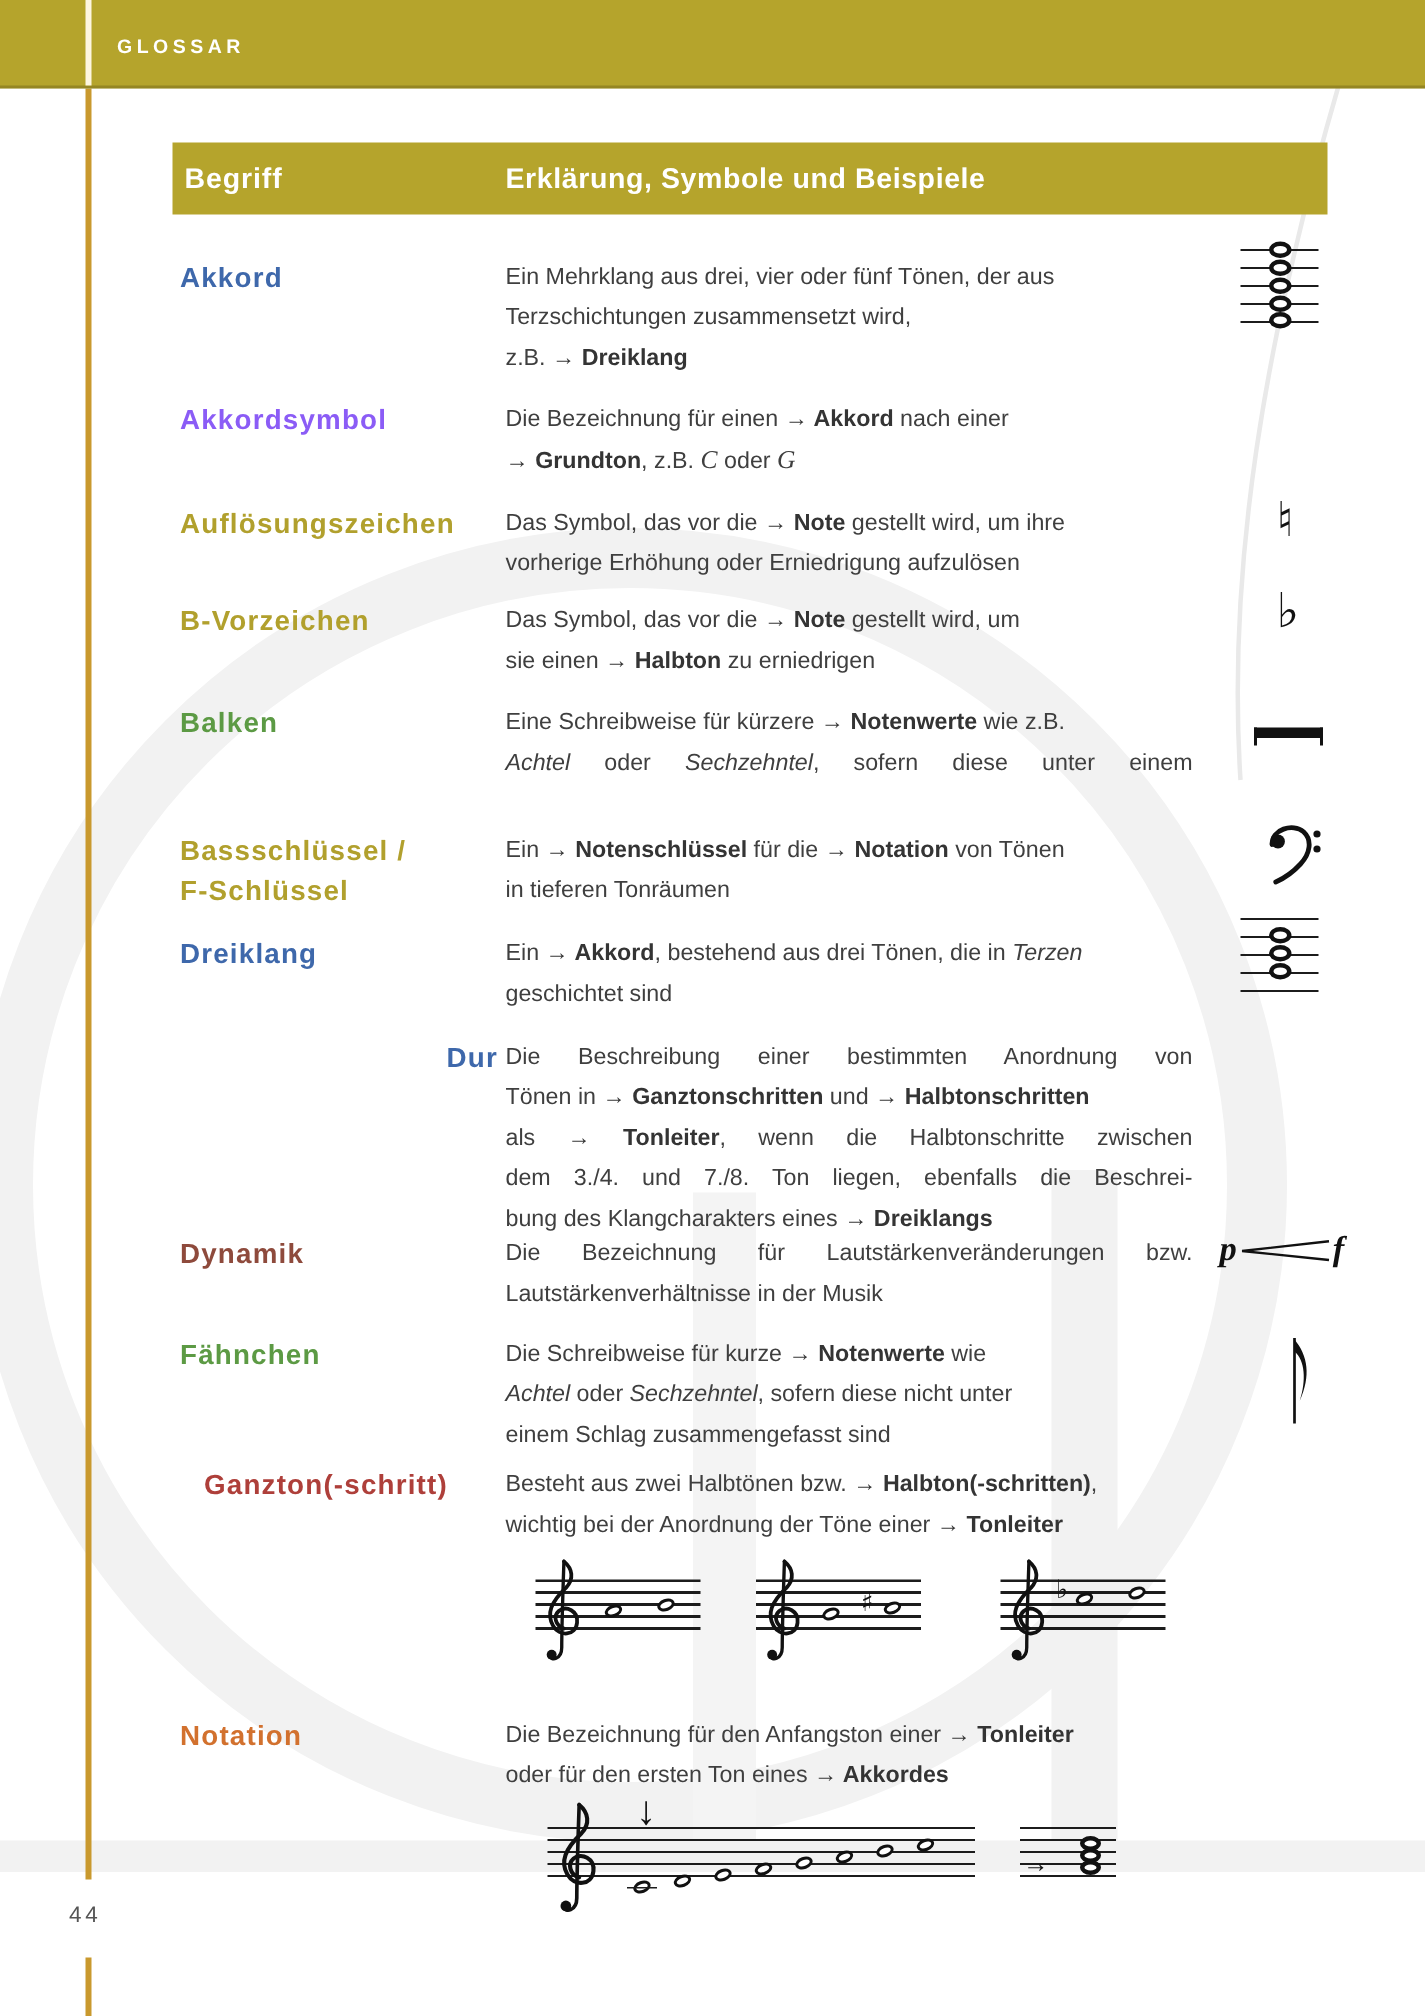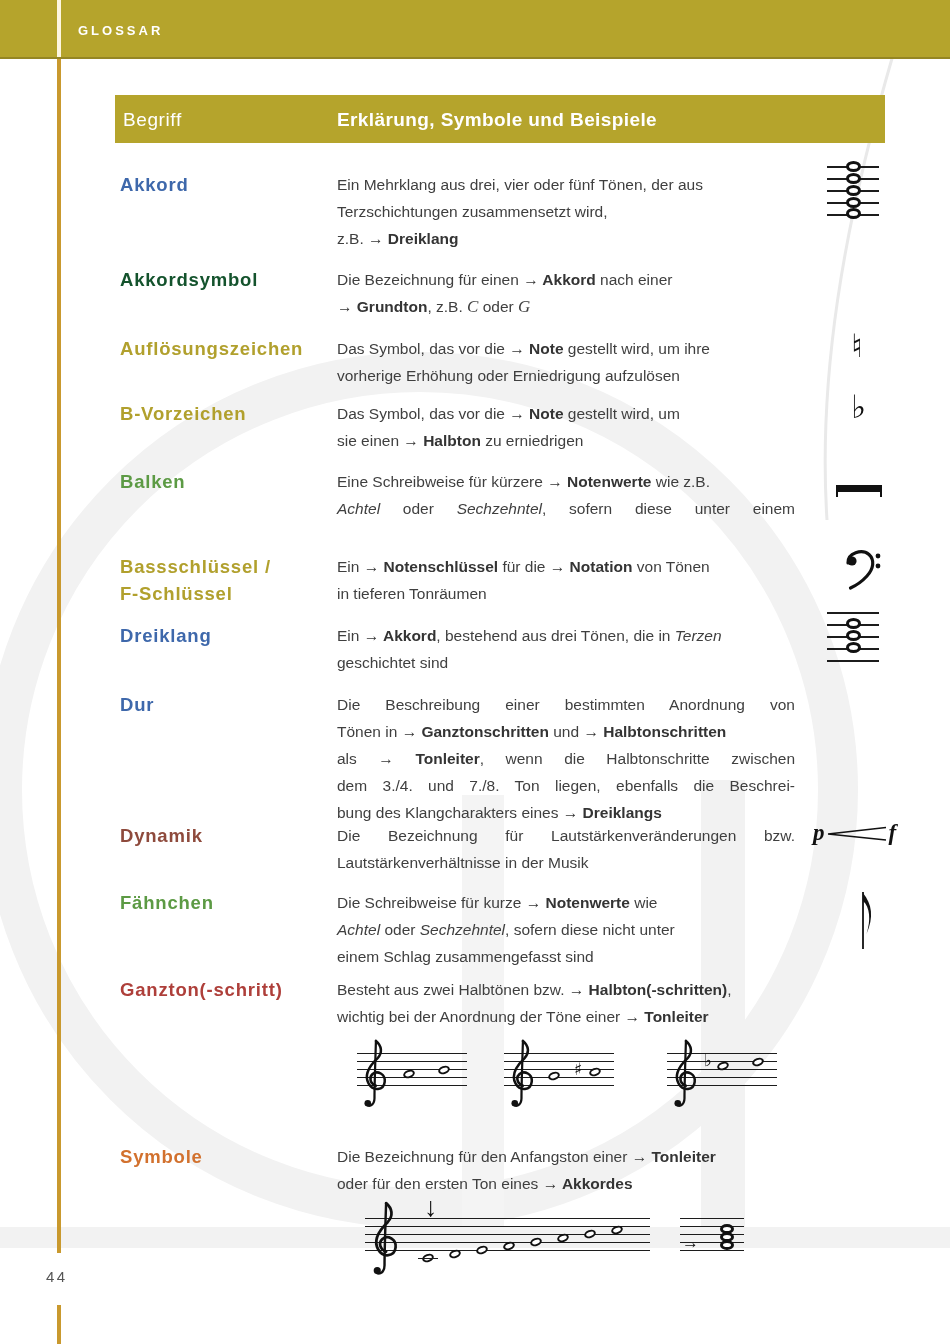--- a/index.html
+++ b/index.html
@@ -12,21 +12,21 @@
            z-index:3;border-bottom:2px solid rgba(90,80,20,.35);}
   #glossar{position:absolute;left:78px;top:0;height:57px;line-height:62px;color:#fff;
            font-size:13px;font-weight:bold;letter-spacing:3px;}
   .vline{position:absolute;width:4px;z-index:4;}
   #vline-white{left:57px;top:0;height:57px;background:#fdf6e0;}
   #vline-gold{left:57px;top:59px;height:1194px;background:#c9992e;z-index:1;}
   #vline-gold2{left:57px;top:1305px;height:39px;background:#c9992e;z-index:1;}
   
   #thead{position:absolute;left:115px;top:95px;width:770px;height:48px;background:#b5a42c;z-index:2;}
   #thead .c1{position:absolute;left:8px;top:0;height:36px;line-height:50px;color:#fff;
-             font-size:19px;font-weight:normal;letter-spacing:.6px;}
+             font-size:19px;font-weight:bold;letter-spacing:.6px;}
   #thead .c2{position:absolute;left:222px;top:0;height:48px;line-height:50px;color:#fff;
              font-size:19px;font-weight:bold;letter-spacing:.4px;}
   
   .entry{position:absolute;left:120px;width:766px;z-index:2;}
   .term{position:absolute;left:0;top:0;width:212px;font-size:18.5px;font-weight:bold;
         letter-spacing:.8px;line-height:27px;white-space:pre-line;}
   .desc{position:absolute;left:217px;top:0;width:458px;color:#3f3f3f;font-size:15.5px;
         line-height:27px;}
   .dline{white-space:nowrap;}
   .dline.j{white-space:normal;text-align:justify;text-align-last:justify;}
@@ -107,21 +107,21 @@
             <div class="staff" style="left: 0px; top: 0px; width: 52px; height: 50px;"></div>
             <div class="wnote" style="left: 19px; top: -5px; width: 15px; height: 11px;"></div>
             <div class="wnote" style="left: 19px; top: 7px; width: 15px; height: 11px;"></div>
             <div class="wnote" style="left: 19px; top: 19px; width: 15px; height: 11px;"></div>
             <div class="wnote" style="left: 19px; top: 31px; width: 15px; height: 11px;"></div>
             <div class="wnote" style="left: 19px; top: 42px; width: 15px; height: 11px;"></div>
           </div>
         </div>
       </div>
       <div class="entry" style="top: 266px;">
-        <div class="term" style="color: #14532d;">Akkordsymbol</div>
+        <div class="term" style="color: #8b5cf6;">Akkordsymbol</div>
         <div class="desc">
           <div class="dline"><span>Die Bezeichnung für einen </span><b>→ Akkord</b><span> nach einer</span></div>
           <div class="dline"><b>→ Grundton</b><span>, z.B. </span><span class="m">C</span><span> oder </span><span class="m">G</span></div>
         </div>
       </div>
       <div class="entry" style="top: 335px;">
         <div class="term" style="color: rgb(177, 160, 45);">Auflösungszeichen</div>
         <div class="desc">
           <div class="dline"><span>Das Symbol, das vor die </span><b>→ Note</b><span> gestellt wird, um ihre</span></div>
           <div class="dline"><span>vorherige Erhöhung oder Erniedrigung aufzulösen</span></div>
@@ -174,21 +174,21 @@
         <div class="symbol" style="left: 707px; top: -10px;">
           <div style="position: relative; width: 52px; height: 52px;">
             <div class="staff" style="left: 0px; top: 0px; width: 52px; height: 50px;"></div>
             <div class="wnote" style="left: 19px; top: 6px; width: 15px; height: 11px;"></div>
             <div class="wnote" style="left: 19px; top: 18px; width: 15px; height: 11px;"></div>
             <div class="wnote" style="left: 19px; top: 30px; width: 15px; height: 11px;"></div>
           </div>
         </div>
       </div>
       <div class="entry" style="top: 691px;">
-        <div class="term" style="color: rgb(62, 104, 171);">Dur</div>
+        <div class="term" style="color: rgb(62, 104, 171); text-align: right;">Dur</div>
         <div class="desc">
           <div class="dline j"><span>Die Beschreibung einer bestimmten Anordnung von</span></div>
           <div class="dline"><span>Tönen in </span><b>→ Ganztonschritten</b><span> und </span><b>→ Halbtonschritten</b></div>
           <div class="dline j"><span>als </span><b>→ Tonleiter</b><span>, wenn die Halbtonschritte zwischen</span></div>
           <div class="dline j"><span>dem 3./4. und 7./8. Ton liegen, ebenfalls die Beschrei-</span></div>
           <div class="dline"><span>bung des Klangcharakters eines </span><b>→ Dreiklangs</b></div>
         </div>
       </div>
       <div class="entry" style="top: 822px;">
         <div class="term" style="color: rgb(142, 74, 60);">Dynamik</div>
@@ -212,28 +212,28 @@
         <div class="symbol" style="left: 739px; top: 2px;">
           <div>
             <svg width="20" height="60" viewBox="0 0 20 60">
               <path d="M4 1 L4 58" stroke="#111" stroke-width="1.8"></path>
               <path d="M4 2 C13 13 15 26 7.5 43 C12 29 11 16 4 10 Z" fill="#111"></path>
             </svg>
           </div>
         </div>
       </div>
       <div class="entry" style="top: 976px;">
-        <div class="term" style="color: rgb(174, 63, 58);">Ganzton(-schritt)</div>
+        <div class="term" style="color: rgb(174, 63, 58); margin-left: 16px;">Ganzton(-schritt)</div>
         <div class="desc">
           <div class="dline"><span>Besteht aus zwei Halbtönen bzw. </span><b>→ Halbton(-schritten)</b><span>,</span></div>
           <div class="dline"><span>wichtig bei der Anordnung der Töne einer </span><b>→ Tonleiter</b></div>
         </div>
       </div>
       <div class="entry" style="top: 1143px;">
-        <div class="term" style="color: rgb(210, 113, 46);">Symbole</div>
+        <div class="term" style="color: rgb(210, 113, 46);">Notation</div>
         <div class="desc">
           <div class="dline"><span>Die Bezeichnung für den Anfangston einer </span><b>→ Tonleiter</b></div>
           <div class="dline"><span>oder für den ersten Ton eines </span><b>→ Akkordes</b></div>
         </div>
       </div>
     </div>
 
   <div id="fig-ganzton">
       <div style="position: absolute; width: 122px; height: 78px; z-index: 2; left: 345px; top: 1036px;">
         <div class="staff8" style="left: 12px; top: 17px; width: 110px; height: 34px;"></div>

